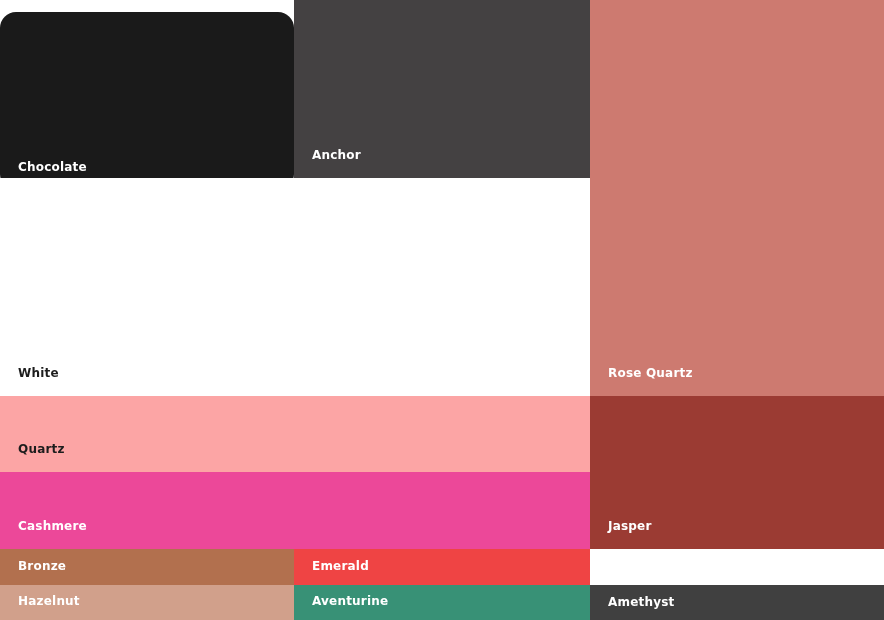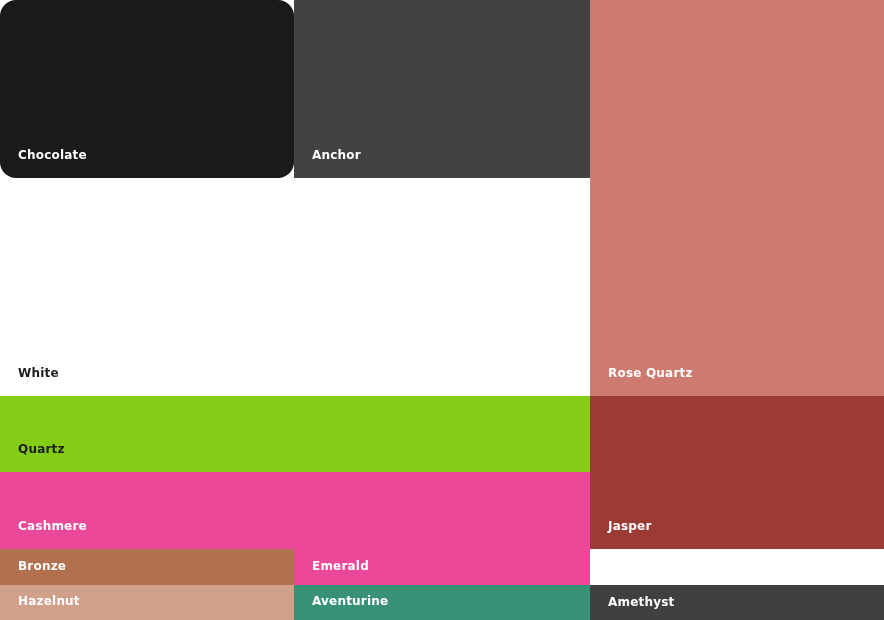--- a/index.html
+++ b/index.html
@@ -38,45 +38,45 @@
   .label-bottom { bottom: 17px; }
   .label-bottom-sm { bottom: 13px; }
 
   .on-dark  { color: #ffffff; }
   .on-light { color: #1d1d1d; }
 </style>
 </head>
 <body>
 
 <div id="palette">
-    <div class="swatch" style="left: 0px; top: 0px; width: 294px; height: 178px; background: rgb(26, 26, 26); border-radius: 16px;">
+    <div class="swatch" style="left: 0px; top: 12px; width: 294px; height: 178px; background: rgb(26, 26, 26); border-radius: 16px;">
       <span class="swatch-label label-bottom on-dark">Chocolate</span>
     </div>
     <div class="swatch" style="left: 294px; top: 0px; width: 296px; height: 178px; background: rgb(68, 65, 66); text-align: right;">
       <span class="swatch-label label-bottom on-dark">Anchor</span>
     </div>
     <div class="swatch" style="left: 590px; top: 0px; width: 294px; height: 396px; background: rgb(205, 122, 112);">
       <span class="swatch-label label-bottom on-dark">Rose Quartz</span>
     </div>
     <div class="swatch" style="left: 0px; top: 178px; width: 590px; height: 218px; background: rgb(255, 255, 255);">
       <span class="swatch-label label-bottom on-light">White</span>
     </div>
-    <div class="swatch" style="left: 0px; top: 396px; width: 702px; height: 76px; background: #84cc16;">
+    <div class="swatch" style="left: 0px; top: 396px; width: 702px; height: 76px; background: #fca5a5;">
       <span class="swatch-label label-bottom on-light">Quartz</span>
     </div>
     <div class="swatch" style="left: 590px; top: 396px; width: 294px; height: 153px; background: rgb(155, 59, 51);">
       <span class="swatch-label label-bottom on-dark">Jasper</span>
     </div>
     <div class="swatch" style="left: 0px; top: 472px; width: 590px; height: 77px; background: #ec4899;">
       <span class="swatch-label label-bottom on-dark">Cashmere</span>
     </div>
     <div class="swatch" style="left: 0px; top: 549px; width: 294px; height: 36px; background: rgb(178, 112, 78);">
       <span class="swatch-label label-bottom-sm on-dark">Bronze</span>
     </div>
-    <div class="swatch" style="left: 294px; top: 549px; width: 296px; height: 36px; background: #ec4899;">
+    <div class="swatch" style="left: 294px; top: 549px; width: 296px; height: 36px; background: #ef4444;">
       <span class="swatch-label label-bottom-sm on-dark">Emerald</span>
     </div>
     <div class="swatch" style="left: 0px; top: 585px; width: 294px; height: 35px; background: rgb(209, 160, 139);">
       <span class="swatch-label label-bottom-sm on-dark">Hazelnut</span>
     </div>
     <div class="swatch" style="left: 294px; top: 585px; width: 296px; height: 35px; background: rgb(56, 145, 118); padding-left: 26px;">
       <span class="swatch-label label-bottom-sm on-dark">Aventurine</span>
     </div>
     <div class="swatch" style="left: 590px; top: 585px; width: 294px; height: 36px; background: #404040;">
       <span class="swatch-label label-bottom-sm on-dark">Amethyst</span>

